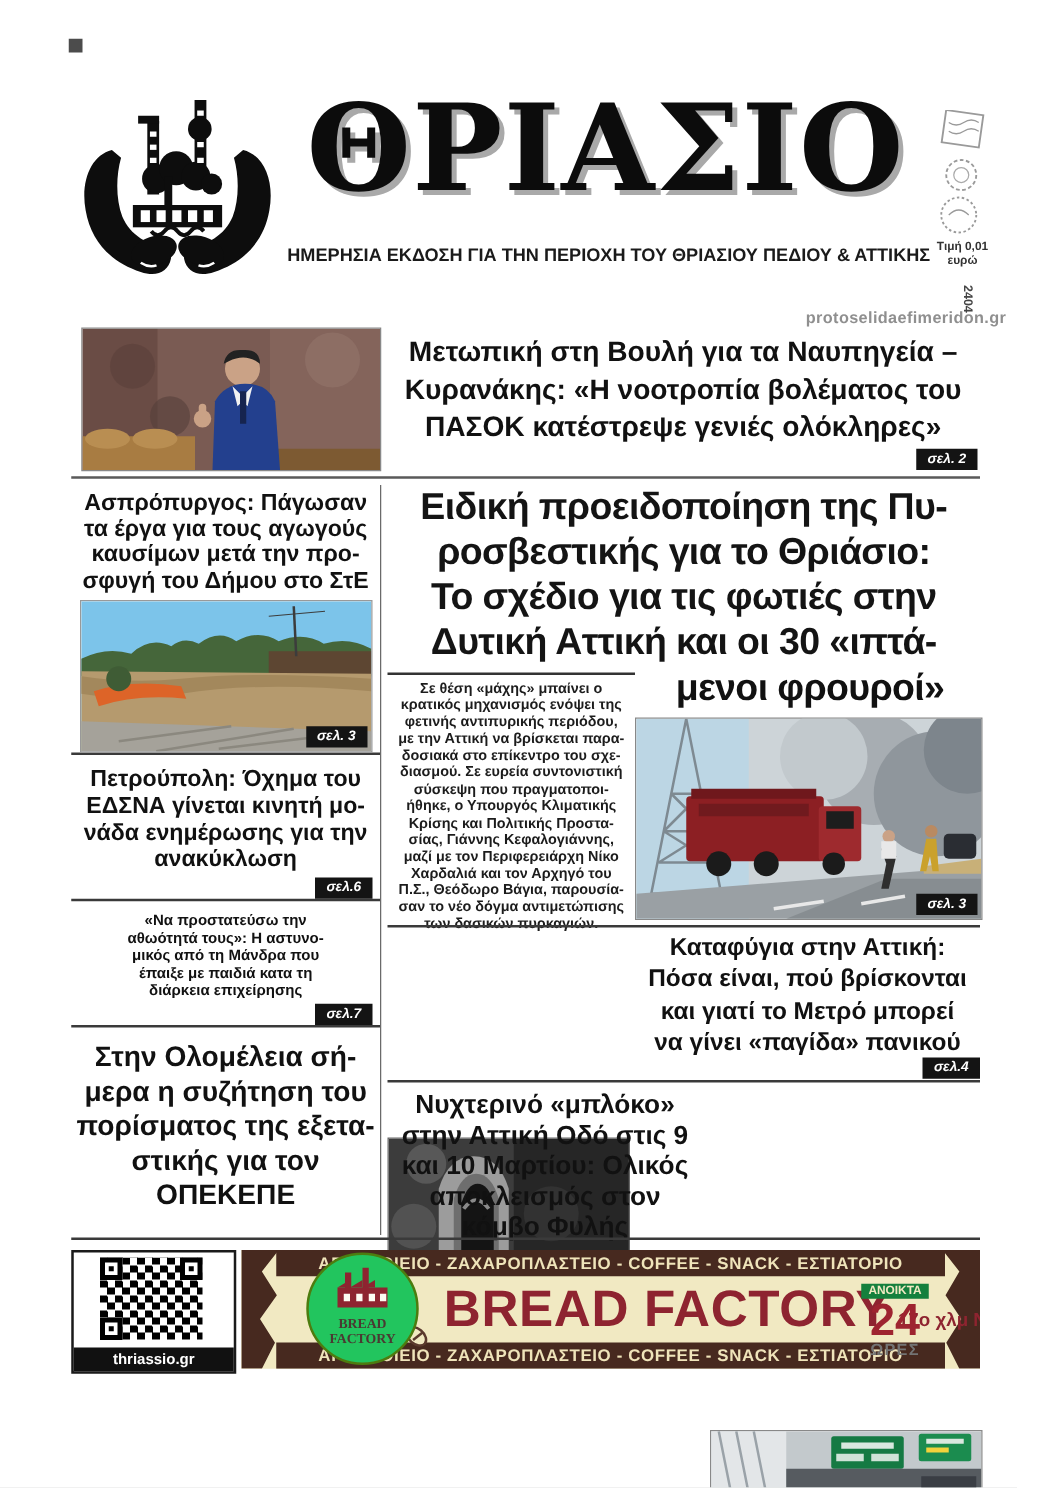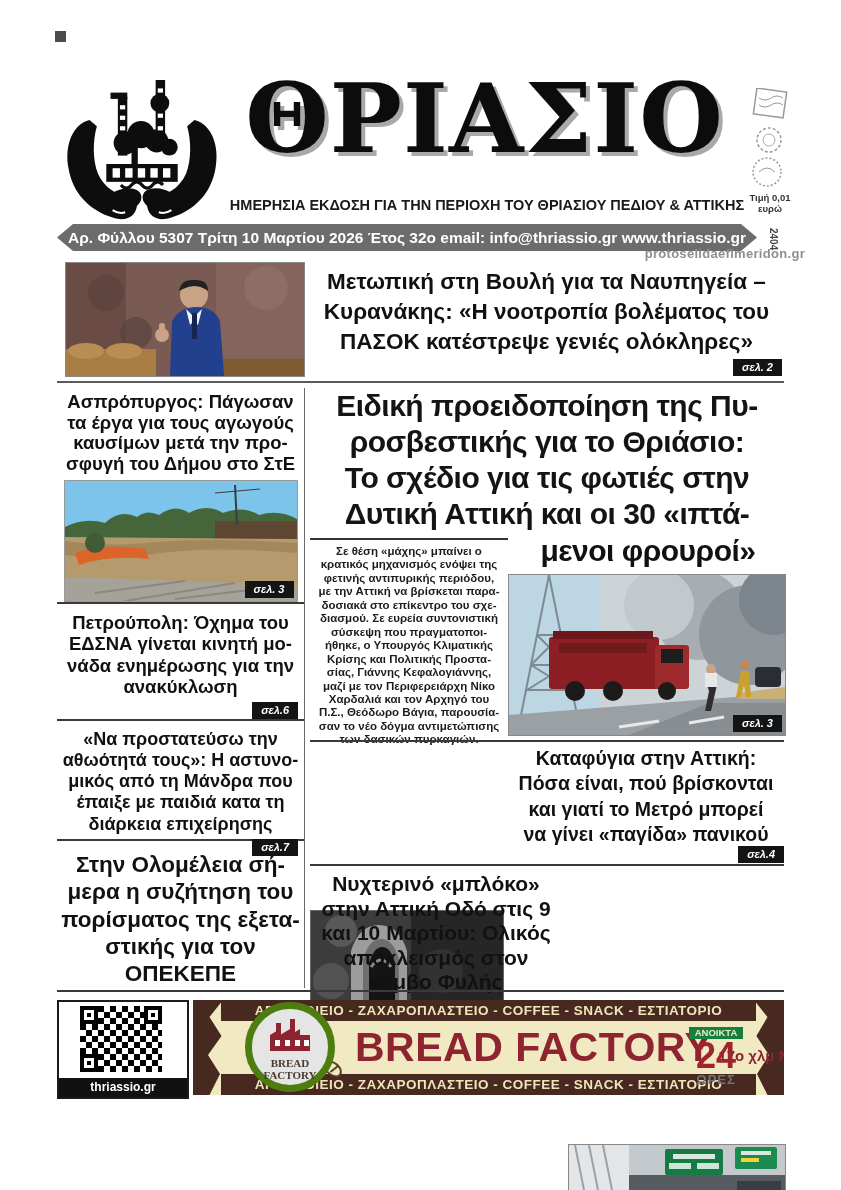--- a/index.html
+++ b/index.html
@@ -36,21 +36,21 @@
   .rule-bottom{left:57px;top:990px;width:727px;height:2px;background:#3a3a3a;}
 
   
   .leftcol{left:57px;top:388px;width:247px;height:600px;border-right:1px solid #6a6a6a;display:flex;flex-direction:column;}
   .leftcol .sec{position:relative;border-bottom:2px solid #3a3a3a;}
   .leftcol .sec:last-child{border-bottom:none;}
   .ls1{height:222px;} .ls2{height:116px;} .ls3{height:118px;} .ls4{flex:1;}
   .ls-h{font-weight:bold;text-align:center;margin:4px 2px 0 2px;}
   .ls1 .ls-h{font-size:18.5px;line-height:1.12;}
   .ls2 .ls-h{font-size:18.5px;line-height:1.16;margin-top:8px;}
-  .ls3 .ls-h{font-size:18px;line-height:1.18;margin-top:8px;}
+  .ls3 .ls-h{font-size:12px;line-height:1.18;margin-top:8px;}
   .ls4 .ls-h{font-size:22.5px;line-height:1.22;margin-top:10px;}
   .ls-photo{position:relative;width:232px;height:120px;margin:5px auto 0 auto;border:1px solid #999;}
   .ls-photo .ptag,.photo .ptag,.mphoto .ptag{position:absolute;right:3px;bottom:3px;}
   .ls-tagline{text-align:right;padding:2px 6px 0 0;}
   .ls4 .ls-tagline{padding-top:0;margin-top:48px;}
 
   
   .maincol{left:310px;top:388px;width:474px;height:600px;}
   .main-hl{position:absolute;left:0;top:0;width:474px;font-weight:bold;font-size:30px;line-height:1.2;
            letter-spacing:-0.5px;text-align:center;color:#141414;}
@@ -79,22 +79,22 @@
   .qrlabel{position:absolute;left:0;bottom:0;width:100%;height:19px;background:#111;color:#fff;
            font-weight:bold;font-size:12px;line-height:19px;text-align:center;}
 
   .ad{left:193px;top:1000px;width:591px;height:95px;background:#f1e9c2;overflow:hidden;}
   .ad-jag{position:absolute;top:0;width:30px;height:100%;background:#47291f;}
   .ad-jag.l{left:0;clip-path:polygon(0 0,100% 0,55% 18%,95% 38%,50% 58%,90% 78%,55% 100%,0 100%);}
   .ad-jag.r{right:0;clip-path:polygon(100% 0,0 0,45% 18%,8% 38%,50% 58%,10% 78%,45% 100%,100% 100%);}
   .ad-band{position:absolute;left:28px;right:28px;height:21px;background:#47291f;color:#efe4ba;
            font-weight:bold;font-size:13.5px;line-height:21px;text-align:center;letter-spacing:.5px;}
   .ad-band.top{top:0;} .ad-band.bot{bottom:0;}
-  .ad-logo{position:absolute;left:52px;top:2px;width:90px;height:90px;background:#e5e5e5;
-           border:7px solid #4d7c0f;border-radius:50%;box-sizing:border-box;text-align:center;z-index:2;}
+  .ad-logo{position:absolute;left:52px;top:2px;width:90px;height:90px;background:#22c55e;
+           border:2px solid #4d7c0f;border-radius:50%;box-sizing:border-box;text-align:center;z-index:2;}
   .ad-logo .ltxt{font-family:"Liberation Serif",serif;font-weight:bold;font-size:11px;line-height:1.05;color:#4a3a32;margin-top:1px;}
   .ad-brand{position:absolute;left:162px;top:27px;width:330px;white-space:nowrap;}
   .ad-brand .big{font-weight:bold;font-size:41px;line-height:1;color:#8e2430;letter-spacing:.5px;}
   .ad-brand .loc{font-weight:bold;font-size:15px;color:#8e2430;margin-left:6px;}
   .ad-hours{position:absolute;right:36px;top:23px;width:64px;text-align:center;line-height:1;}
   .ad-open{display:inline-block;background:#15803d;color:#f1e9c2;font-weight:bold;font-size:9.5px;padding:1.5px 6px;}
   .ad-24{font-weight:bold;font-size:36px;color:#9e2430;line-height:.95;}
   .ad-ores{font-weight:bold;font-size:13px;color:#737373;letter-spacing:1px;}
   .bean{position:absolute;width:16px;height:10px;border:2px solid #5b3a2e;border-radius:50%;background:#f1e9c2;z-index:1;}
   .bean:after{content:"";position:absolute;left:50%;top:-1px;width:2px;height:10px;background:#5b3a2e;transform:rotate(12deg);}
@@ -156,21 +156,20 @@
       <circle cx="32" cy="52" r="12" fill="none" stroke="#9a9a9a" stroke-width="1.5" stroke-dasharray="3 2"></circle>
       <circle cx="32" cy="52" r="6" fill="none" stroke="#aaa" stroke-width="1"></circle>
       <circle cx="30" cy="84" r="14" fill="none" stroke="#9a9a9a" stroke-width="1.5" stroke-dasharray="2 2"></circle>
       <path d="M22,84 q8,-8 16,0" stroke="#9a9a9a" fill="none"></path>
     </svg>
   </div>
   <div class="abs price pre">Τιμή 0,01
 ευρώ</div>
   <div class="abs code-vert">2404</div>
 
-  <div class="abs ribbon">Αρ. Φύλλου 5307 Τρίτη 10 Μαρτίου 2026  Έτος 32ο email: info@thriassio.gr  www.thriassio.gr</div>
   <div class="abs watermark">protoselidaefimeridon.gr</div>
 
   <div class="abs topstory">
     <div class="photo mphoto">
       <svg viewBox="0 0 238 113" xmlns="http://www.w3.org/2000/svg" preserveAspectRatio="none">
         <rect width="238" height="113" fill="#7a5b53"></rect>
         <rect x="0" y="0" width="60" height="113" fill="#6a4c45"></rect>
         <rect x="150" y="0" width="88" height="113" fill="#84645b"></rect>
         <circle cx="40" cy="30" r="18" fill="#5c423c" opacity=".7"></circle>
         <circle cx="200" cy="25" r="22" fill="#93746a" opacity=".6"></circle>

